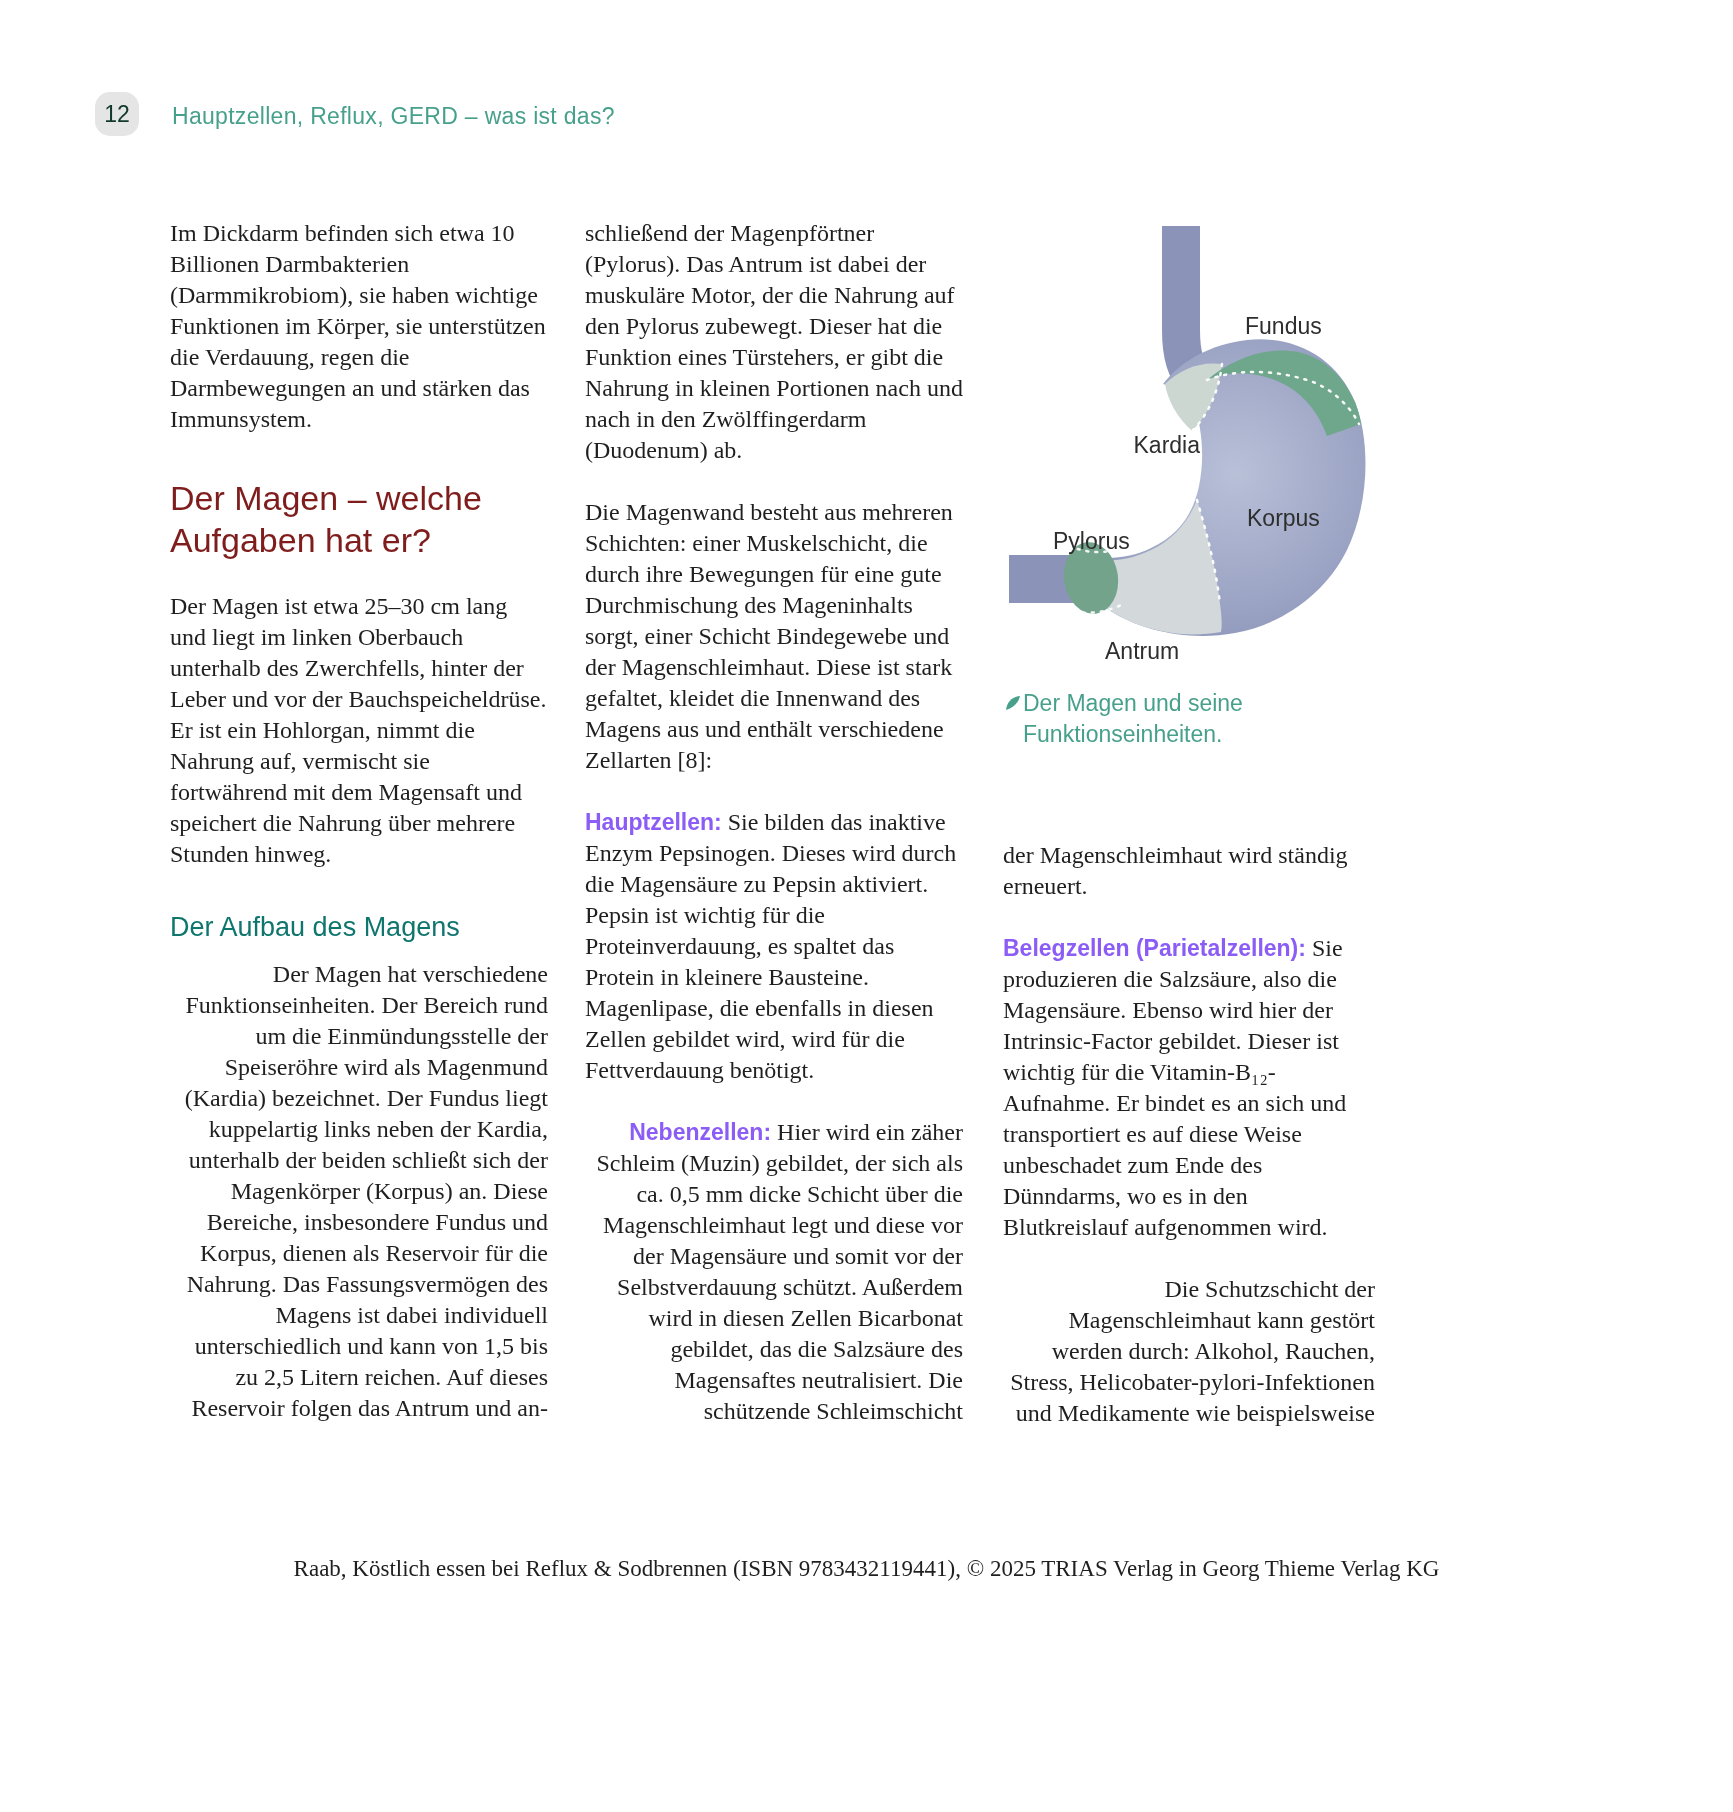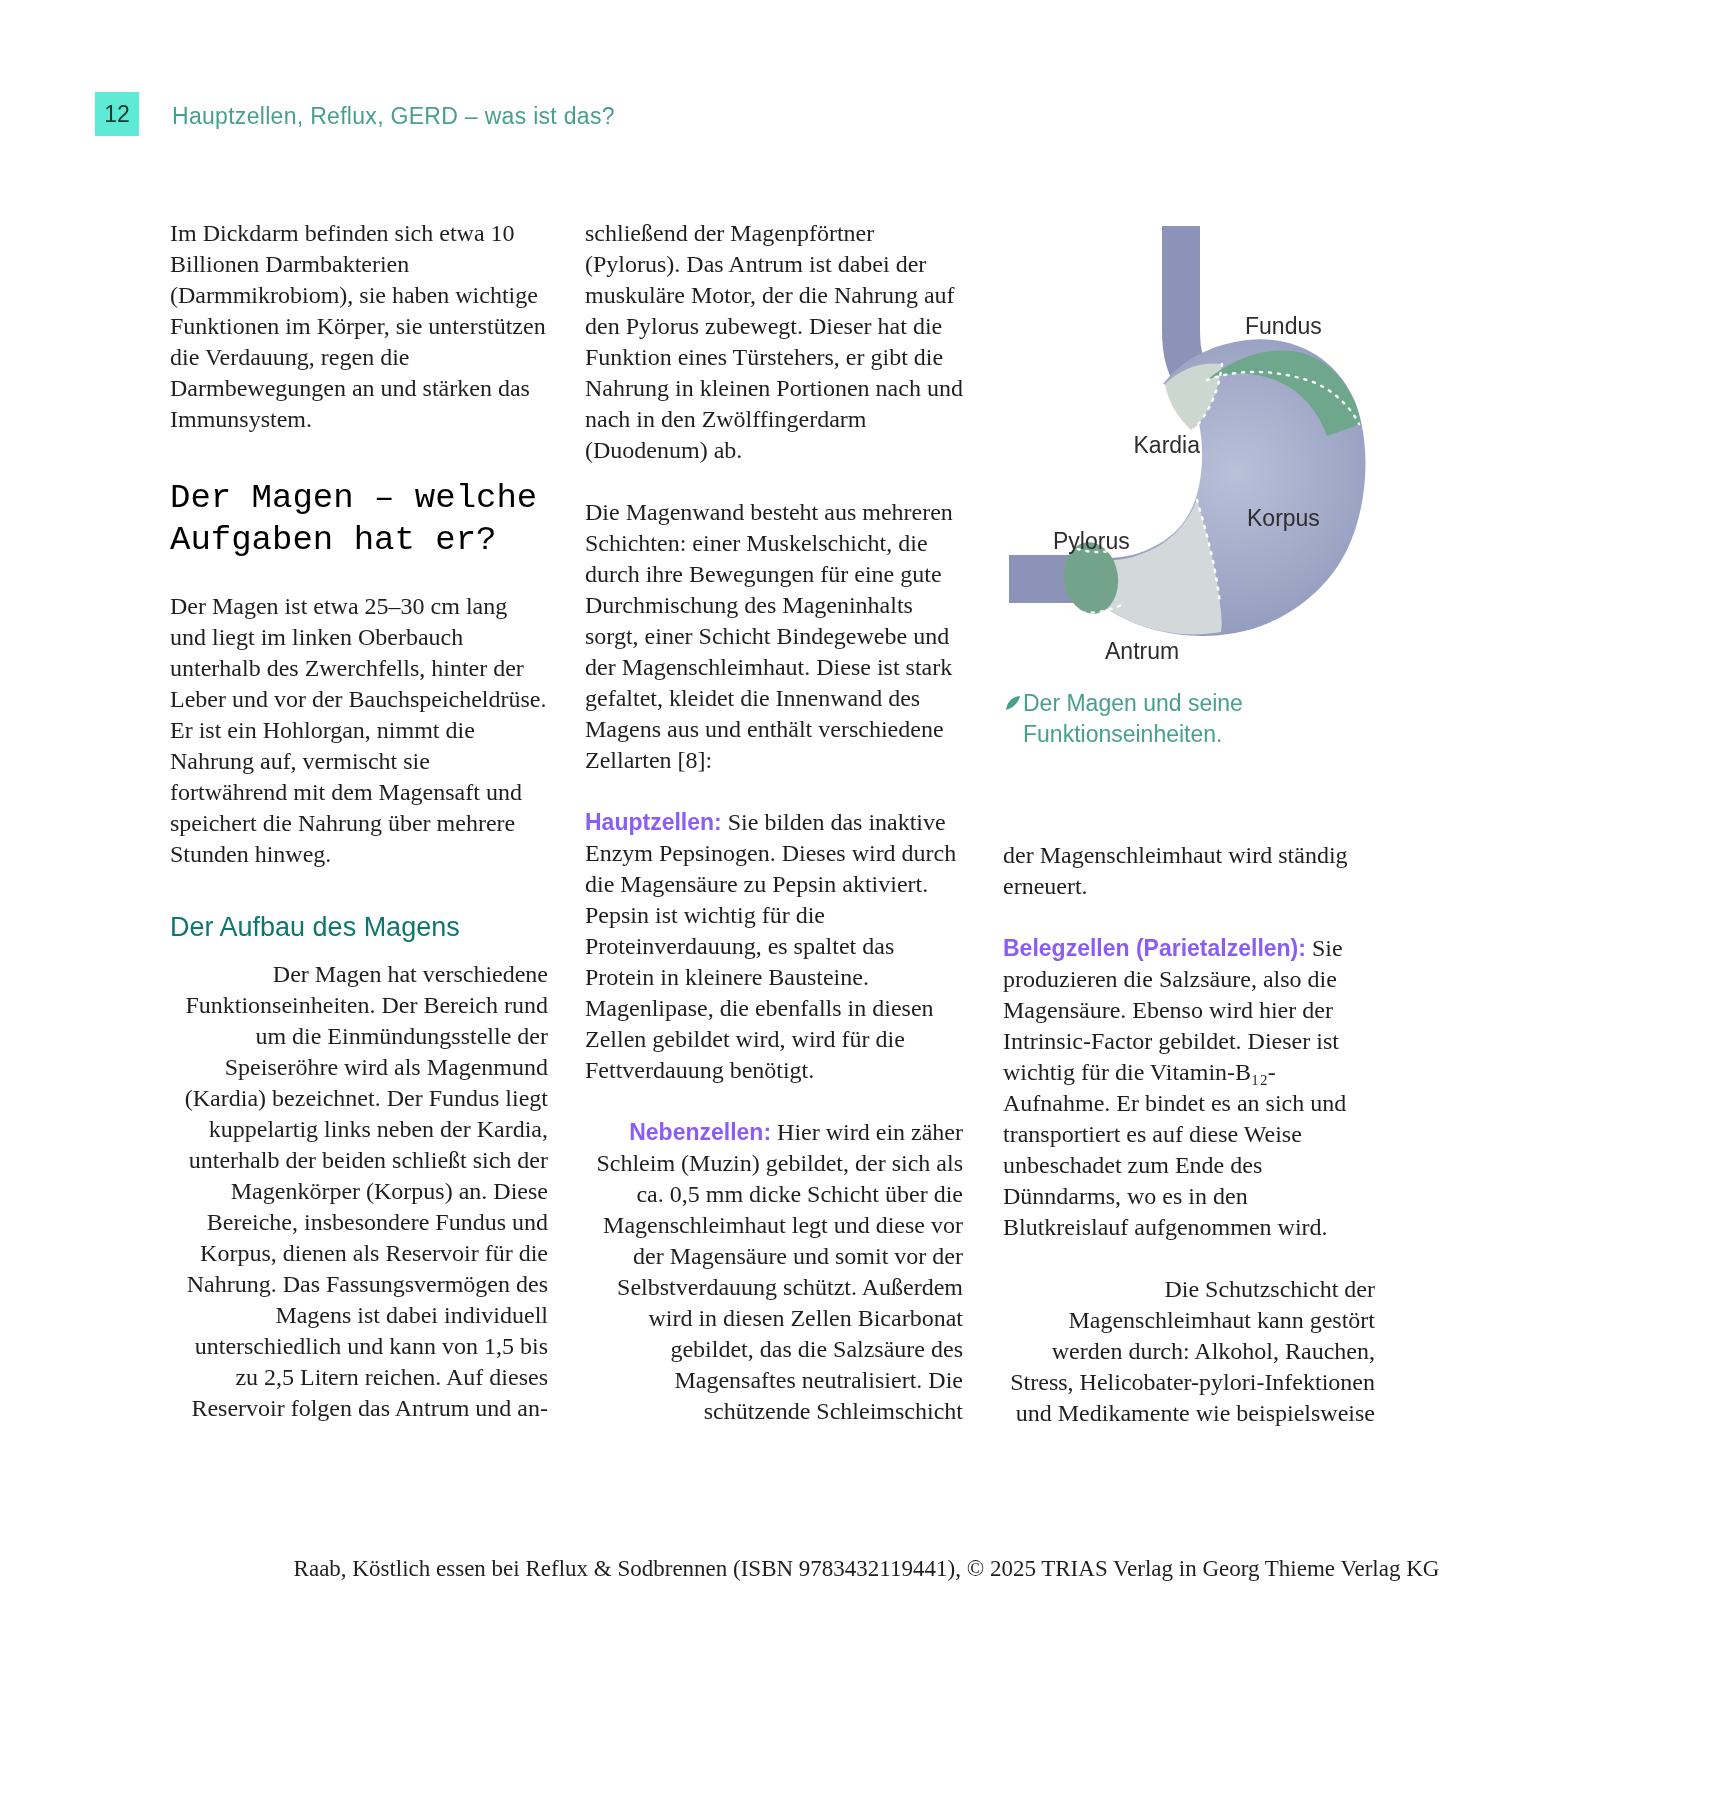--- a/index.html
+++ b/index.html
@@ -9,25 +9,25 @@
     height:1812px;
     background:#ffffff;
     font-family:"Liberation Serif", serif;
     color:#1f1f1f;
     overflow:hidden;
   }
   
   .page-badge{
     position:absolute;left:95px;top:92px;
     width:44px;height:44px;
-    background:#5eead4;
+    background:#e5e5e5;
     color:#10392a;
     font-family:"Liberation Sans",sans-serif;
     font-size:23px;
-    display:flex;align-items:center;justify-content:center;
+    display:flex;align-items:center;justify-content:center;border-radius:15px;
   }
   .running-head{
     position:absolute;left:172px;top:103px;
     font-family:"Liberation Sans",sans-serif;
     font-size:23px;letter-spacing:.3px;
     color:#47a08b;
   }
   
   .col{
     position:absolute;
@@ -35,24 +35,24 @@
     font-size:24px;
     line-height:31px;
     text-align:left;
   }
   .col p{margin:0 0 31px 0;}
   .col p:last-child{margin-bottom:0;text-align:right;}
   .col1{left:170px;top:218px;}
   .col2{left:585px;top:218px;}
   .col3{left:1003px;top:840px;width:372px;}
   .section-heading{
-    font-family:Liberation Mono, monospace;
+    font-family:Liberation Sans, sans-serif;
     font-weight:400;
     font-size:34px;line-height:42px;
-    color:#000000;
+    color:#7f1d1d;
     margin:42px 0 30px 0;
   }
   .subsection-heading{
     font-family:"Liberation Sans",sans-serif;
     font-weight:400;
     font-size:27px;line-height:34px;
     color:#0f766e;
     margin:40px 0 15px 0;
   }
   .lead{

